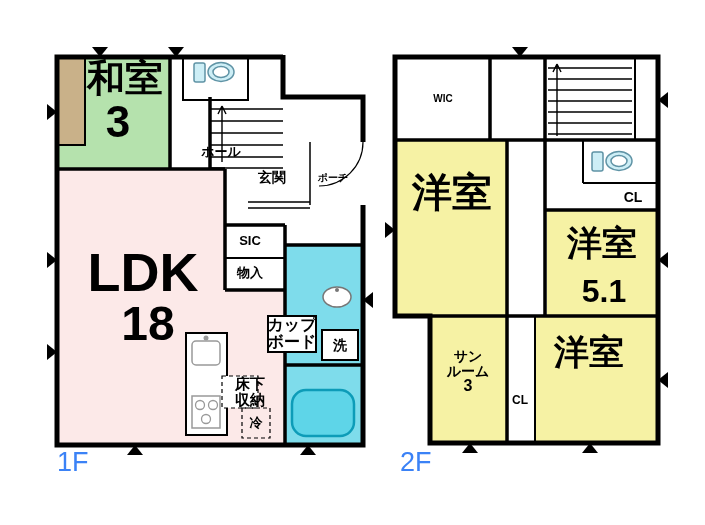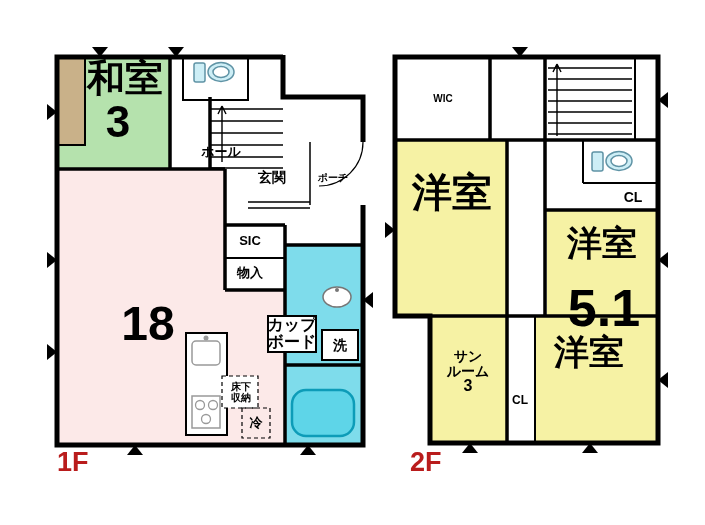--- a/index.html
+++ b/index.html
@@ -3,21 +3,21 @@
 <meta charset="utf-8">
 <style>
   html,body{margin:0;padding:0;background:#fff;}
   .plan{position:relative;width:705px;height:525px;background:#fff;overflow:hidden;
         font-family:"Liberation Sans","DejaVu Sans",sans-serif;}
   .room{position:absolute;z-index:0;}
   .overlay{position:absolute;left:0;top:0;z-index:1;pointer-events:none;}
   .t{position:absolute;transform:translate(-50%,-50%);font-weight:bold;color:#000;
      white-space:nowrap;z-index:3;text-align:center;line-height:1.05;}
   .ln{display:block;}
-  .fl{position:absolute;font-size:27px;font-weight:bold;color:#b91c1c;z-index:3;}
+  .fl{position:absolute;font-size:27px;font-weight:normal;color:#3b82f6;z-index:3;}
 </style>
 </head>
 <body>
 
 <div class="plan">
 
   <div class="room" style="left: 57px; top: 57px; width: 113px; height: 112px; background-color: rgb(181, 226, 173);"></div>
   <div class="room" style="left: 57px; top: 57px; width: 28px; height: 88px; background-color: rgb(201, 177, 137);"></div>
   <div class="room" style="left: 57px; top: 169px; width: 168px; height: 276px; background-color: rgb(252, 233, 232);"></div>
   <div class="room" style="left: 225px; top: 290px; width: 60px; height: 155px; background-color: rgb(252, 233, 232);"></div>
@@ -119,42 +119,43 @@
       <path d="M582,453 h16 l-8,-10 z"></path>
       <path d="M385,222 v16 l10,-8 z"></path>
     </g>
   </svg>
 
   <div class="t" style="left:125px;top:79px;font-size:38px">和室</div>
   <div class="t" style="left:118px;top:122px;font-size:44px">3</div>
   <div class="t" style="left:221px;top:152px;font-size:13px">ホール</div>
   <div class="t" style="left:272px;top:177px;font-size:14px">玄関</div>
   <div class="t" style="left:333px;top:178px;font-size:10px">ポーチ</div>
+  <div class="t" style="left:143px;top:272px;font-size:54px">LDK</div>
   <div class="t" style="left:148px;top:324px;font-size:48px">18</div>
   <div class="t" style="left:250px;top:241px;font-size:13px">SIC</div>
   <div class="t" style="left:250px;top:273px;font-size:13px">物入</div>
   <div class="t" style="left:292px;top:334px;font-size:16px">
     <span class="ln">カップ</span>
     <span class="ln">ボード</span>
   </div>
-  <div class="t" style="left:241px;top:392px;font-size:10px">
+  <div class="t" style="left:250px;top:392px;font-size:15px">
     <span class="ln">床下</span>
     <span class="ln">収納</span>
   </div>
   <div class="t" style="left:256px;top:423px;font-size:13px">冷</div>
   <div class="t" style="left:340px;top:345px;font-size:14px">洗</div>
   <div class="fl" style="left:57px;top:447px">1F</div>
 
   <div class="t" style="left:443px;top:99px;font-size:10px">WIC</div>
   <div class="t" style="left:452px;top:192px;font-size:40px">洋室</div>
   <div class="t" style="left:633px;top:197px;font-size:14px">CL</div>
   <div class="t" style="left:602px;top:243px;font-size:35px">洋室</div>
-  <div class="t" style="left:604px;top:308px;font-size:52px">5.1</div>
+  <div class="t" style="left:604px;top:292px;font-size:32px">5.1</div>
   <div class="t" style="left:589px;top:352px;font-size:35px">洋室</div>
   <div class="t" style="left:468px;top:372px;font-size:14px">
     <span class="ln">サン</span>
     <span class="ln">ルーム</span>
     <span class="ln" style="font-size:16px">3</span>
   </div>
   <div class="t" style="left:520px;top:400px;font-size:12px">CL</div>
-  <div class="fl" style="left:410px;top:447px">2F</div>
+  <div class="fl" style="left:400px;top:447px">2F</div>
 
 </div>
 
 </body></html>

